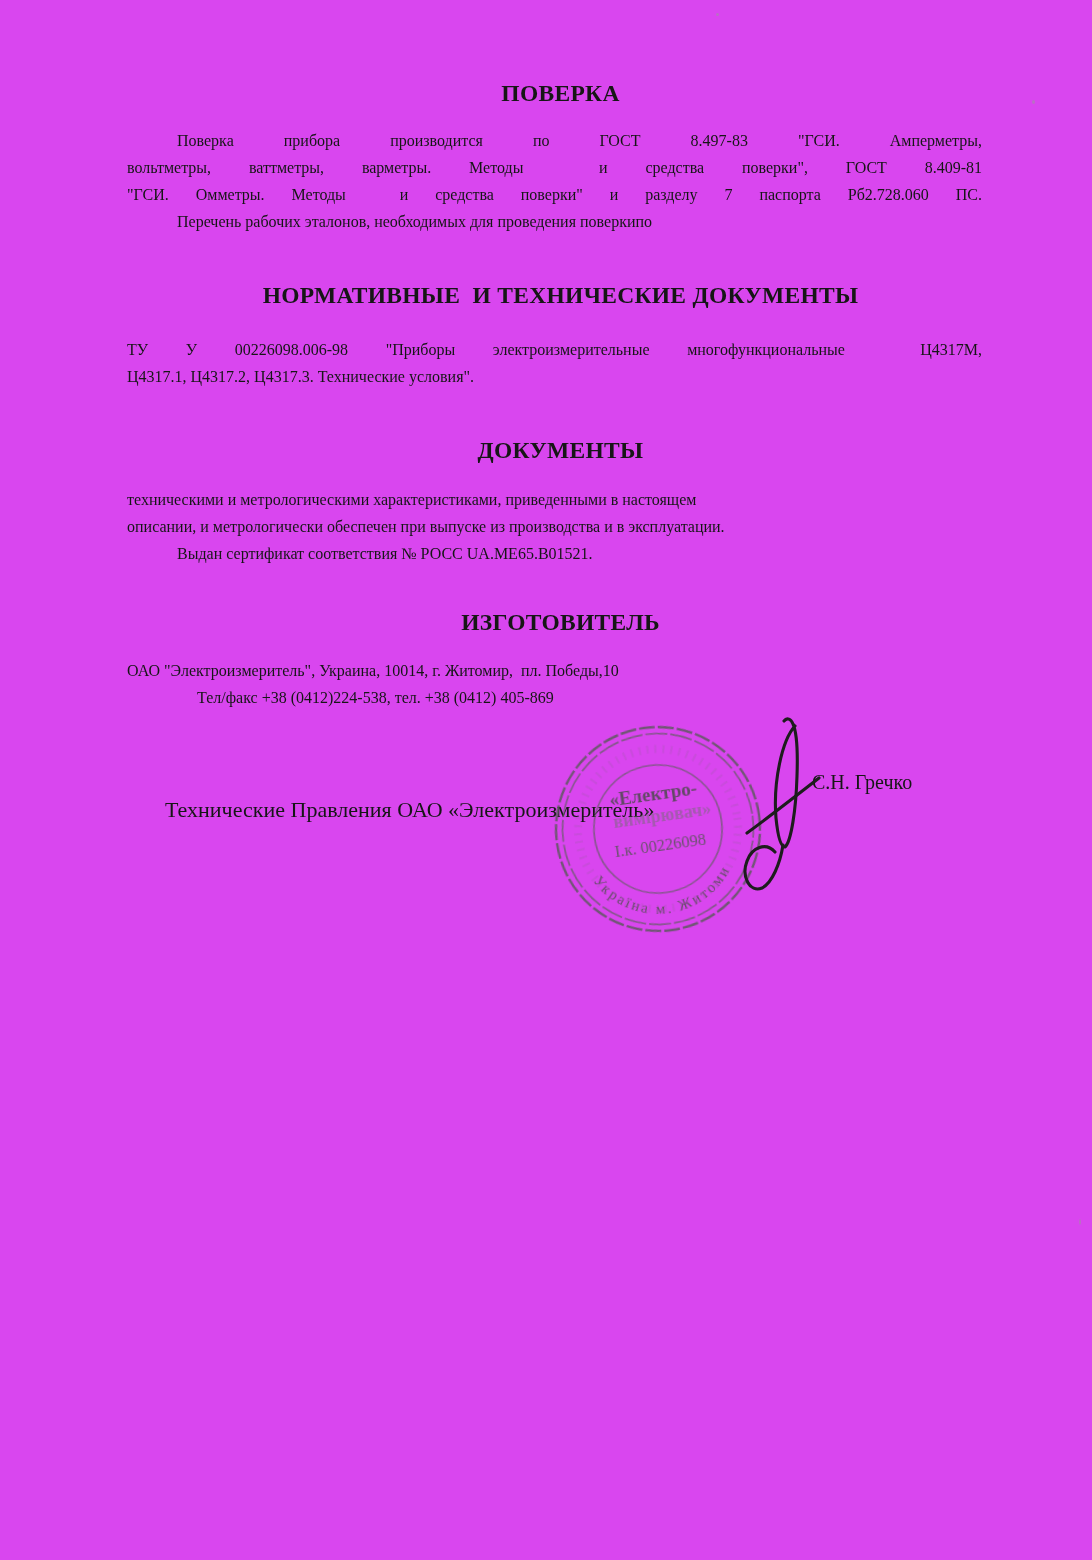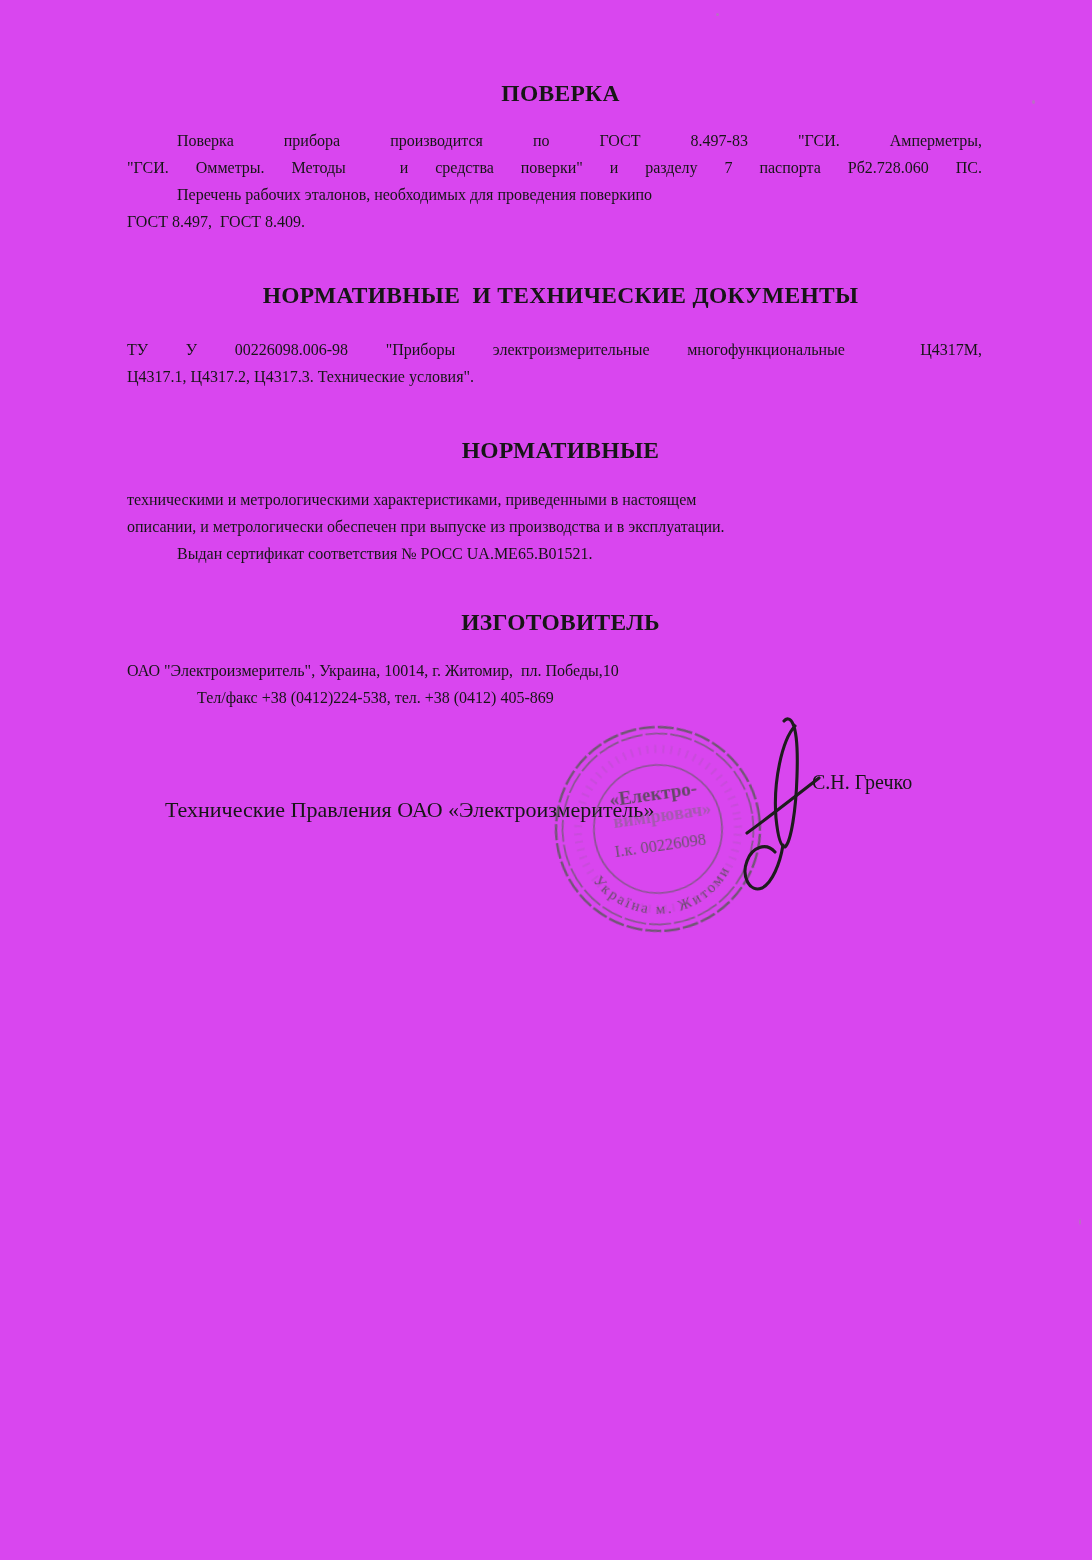--- a/index.html
+++ b/index.html
@@ -44,35 +44,35 @@
   .speck { position: absolute; background: #9a9a9a; border-radius: 50%; opacity: .5; }
 </style>
 </head>
 <body>
 
 <div class="page">
 
   <div class="sec-title" style="top:80px">ПОВЕРКА</div>
   <div class="block" style="top:127px">
     <div class="line jl indent">Поверка прибора производится по ГОСТ 8.497-83 "ГСИ. Амперметры,</div>
+    <div class="line jl">вольтметры, ваттметры, варметры. Методы &nbsp;и средства поверки", ГОСТ 8.409-81</div>
     <div class="line jl">"ГСИ. Омметры. Методы &nbsp;и средства поверки" и разделу 7 паспорта Рб2.728.060 ПС.</div>
     <div class="line line-flex">
       <span>Перечень рабочих эталонов, необходимых для проведения поверки</span>
       <span>по</span>
     </div>
-    <div class="line">ГОСТ 8.497, &nbsp;ГОСТ 8.409.</div>
   </div>
 
   <div class="sec-title" style="top:282px">НОРМАТИВНЫЕ &nbsp;И ТЕХНИЧЕСКИЕ ДОКУМЕНТЫ</div>
   <div class="block" style="top:336px">
     <div class="line jl">ТУ У 00226098.006-98 "Приборы электроизмерительные многофункциональные &nbsp;Ц4317М,</div>
     <div class="line">Ц4317.1, Ц4317.2, Ц4317.3. Технические условия".</div>
   </div>
 
-  <div class="sec-title" style="top:437px">НОРМАТИВНЫЕ</div>
+  <div class="sec-title" style="top:437px">ДОКУМЕНТЫ</div>
   <div class="block" style="top:486px">
     <div class="line">техническими и метрологическими характеристиками, приведенными в настоящем</div>
     <div class="line">описании, и метрологически обеспечен при выпуске из производства и в эксплуатации.</div>
     <div class="line indent">Выдан сертификат соответствия № РОСС UA.ME65.B01521.</div>
   </div>
 
   <div class="sec-title" style="top:609px">ИЗГОТОВИТЕЛЬ</div>
   <div class="block" style="top:657px">
     <div class="line">ОАО "Электроизмеритель", Украина, 10014, г. Житомир, &nbsp;пл. Победы,10</div>
     <div class="line indent2">Тел/факс +38 (0412)224-538, тел. +38 (0412) 405-869</div>

